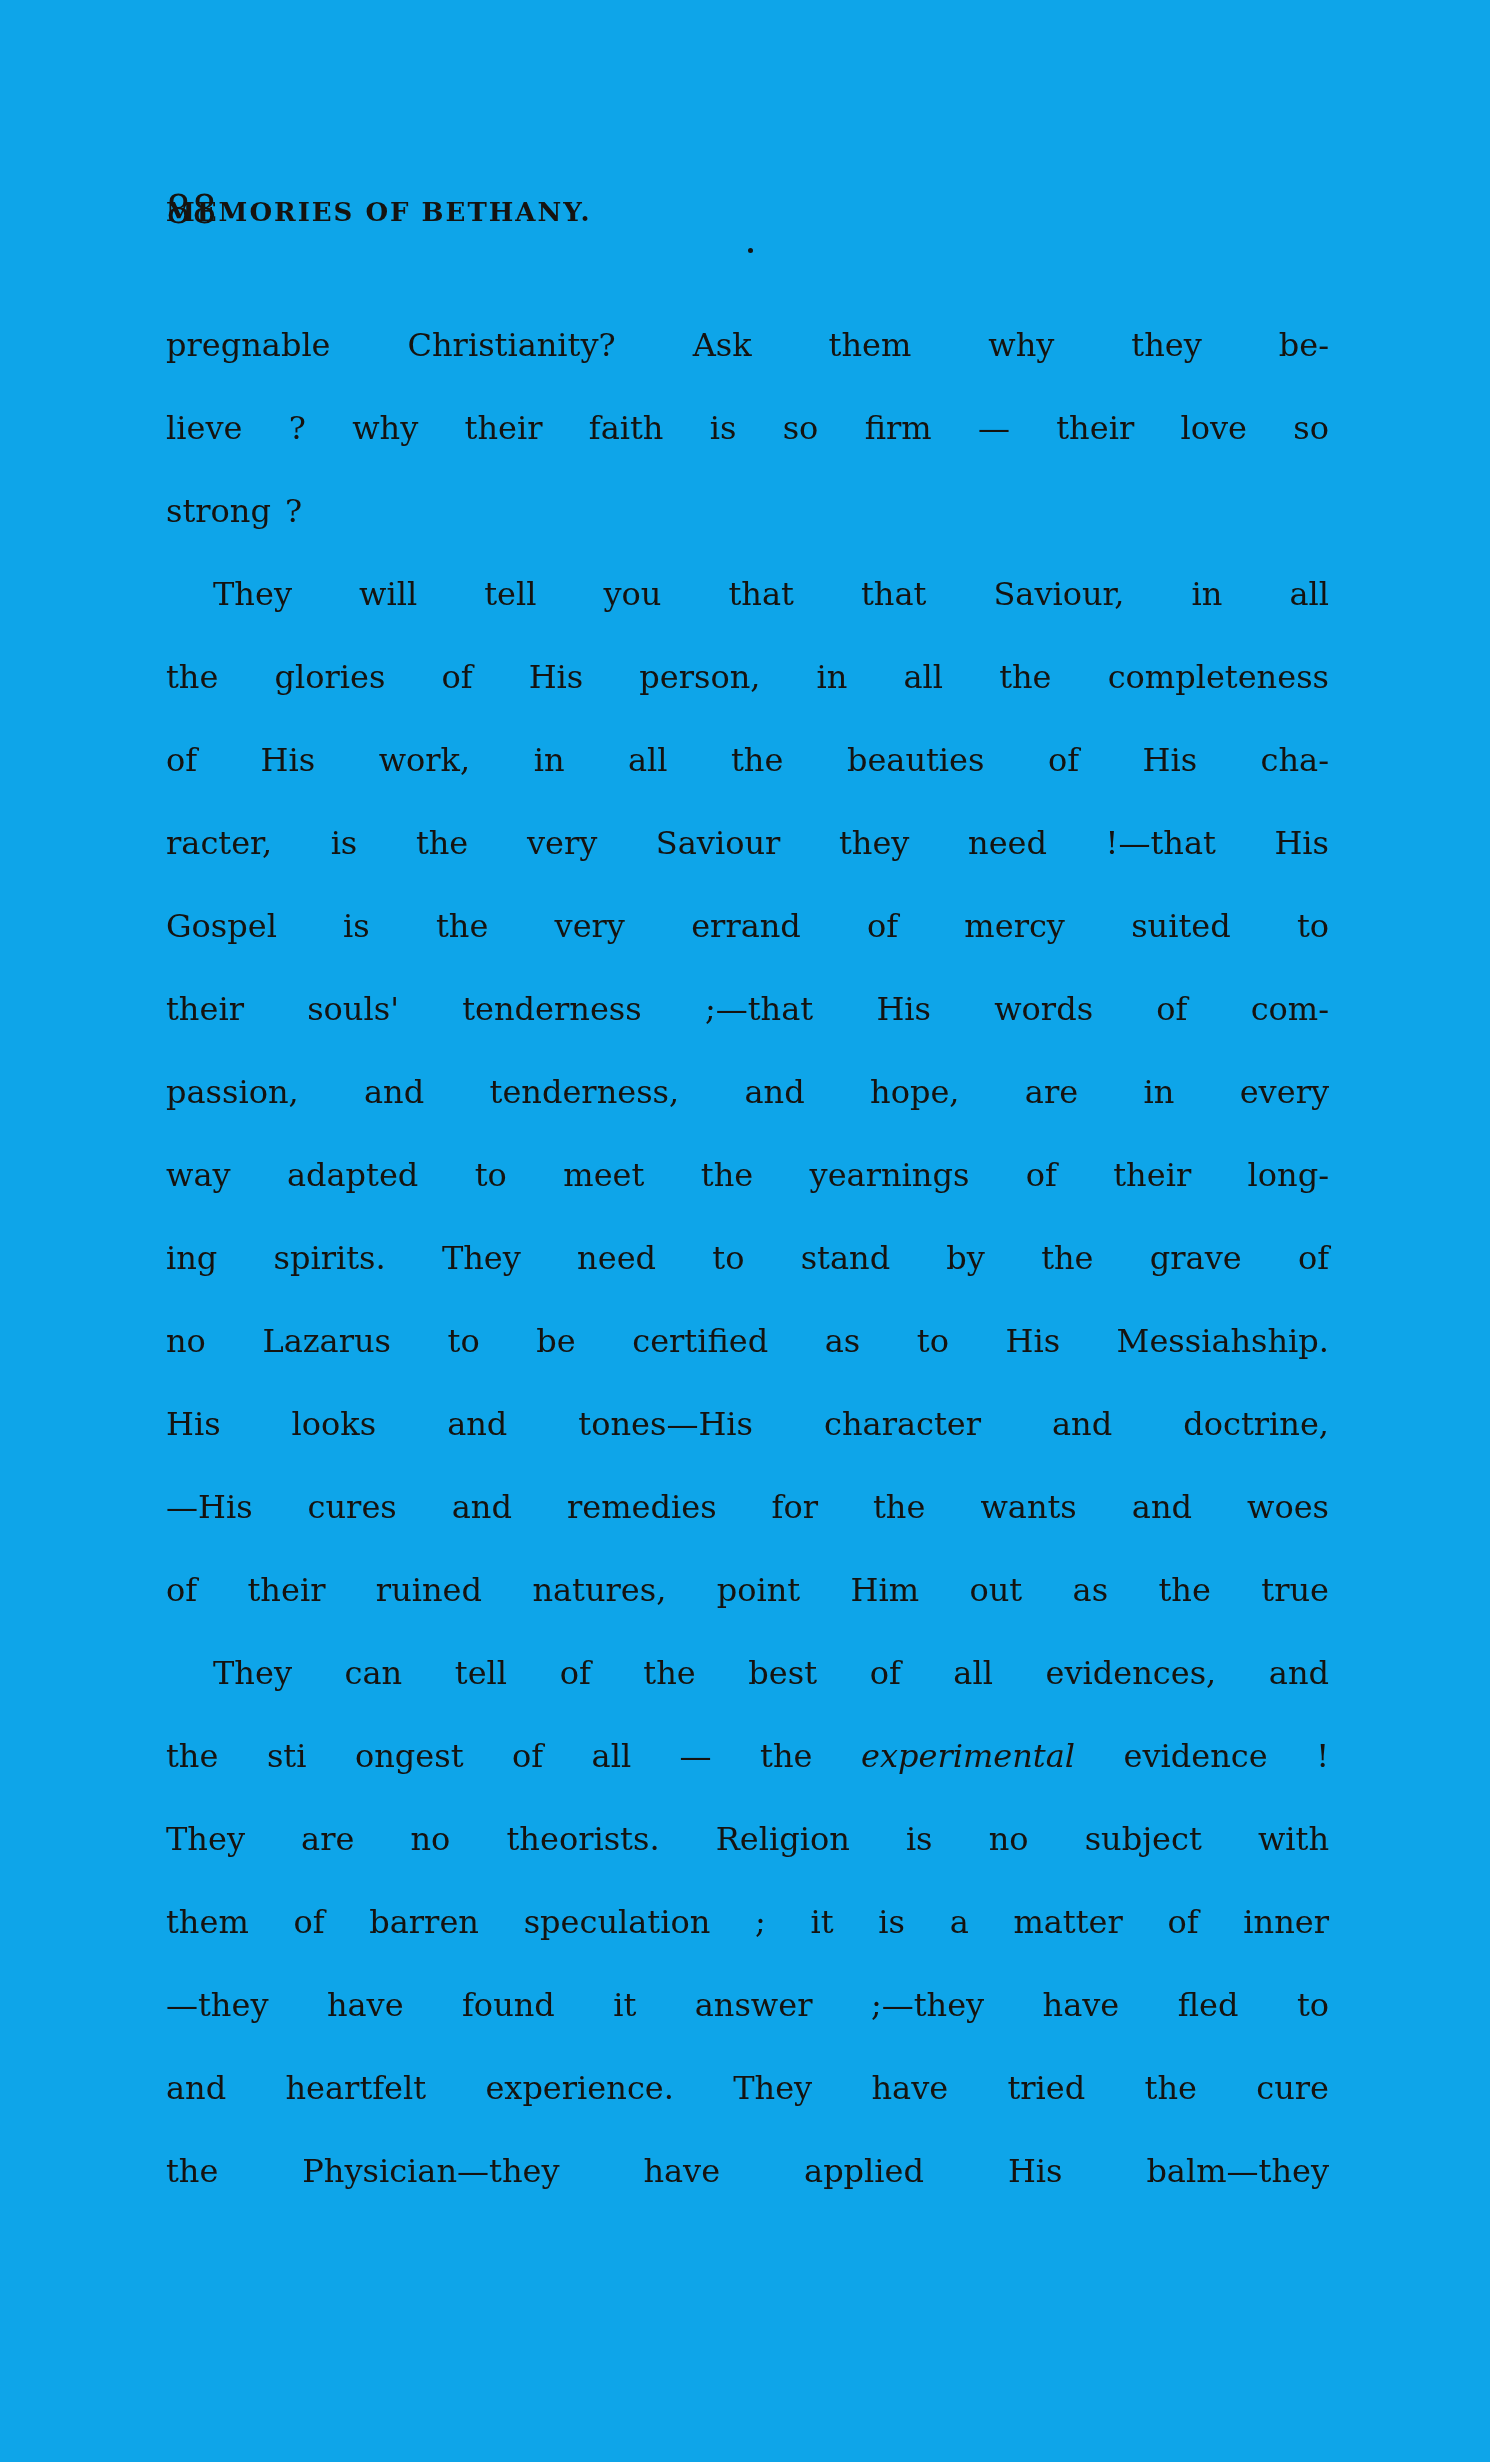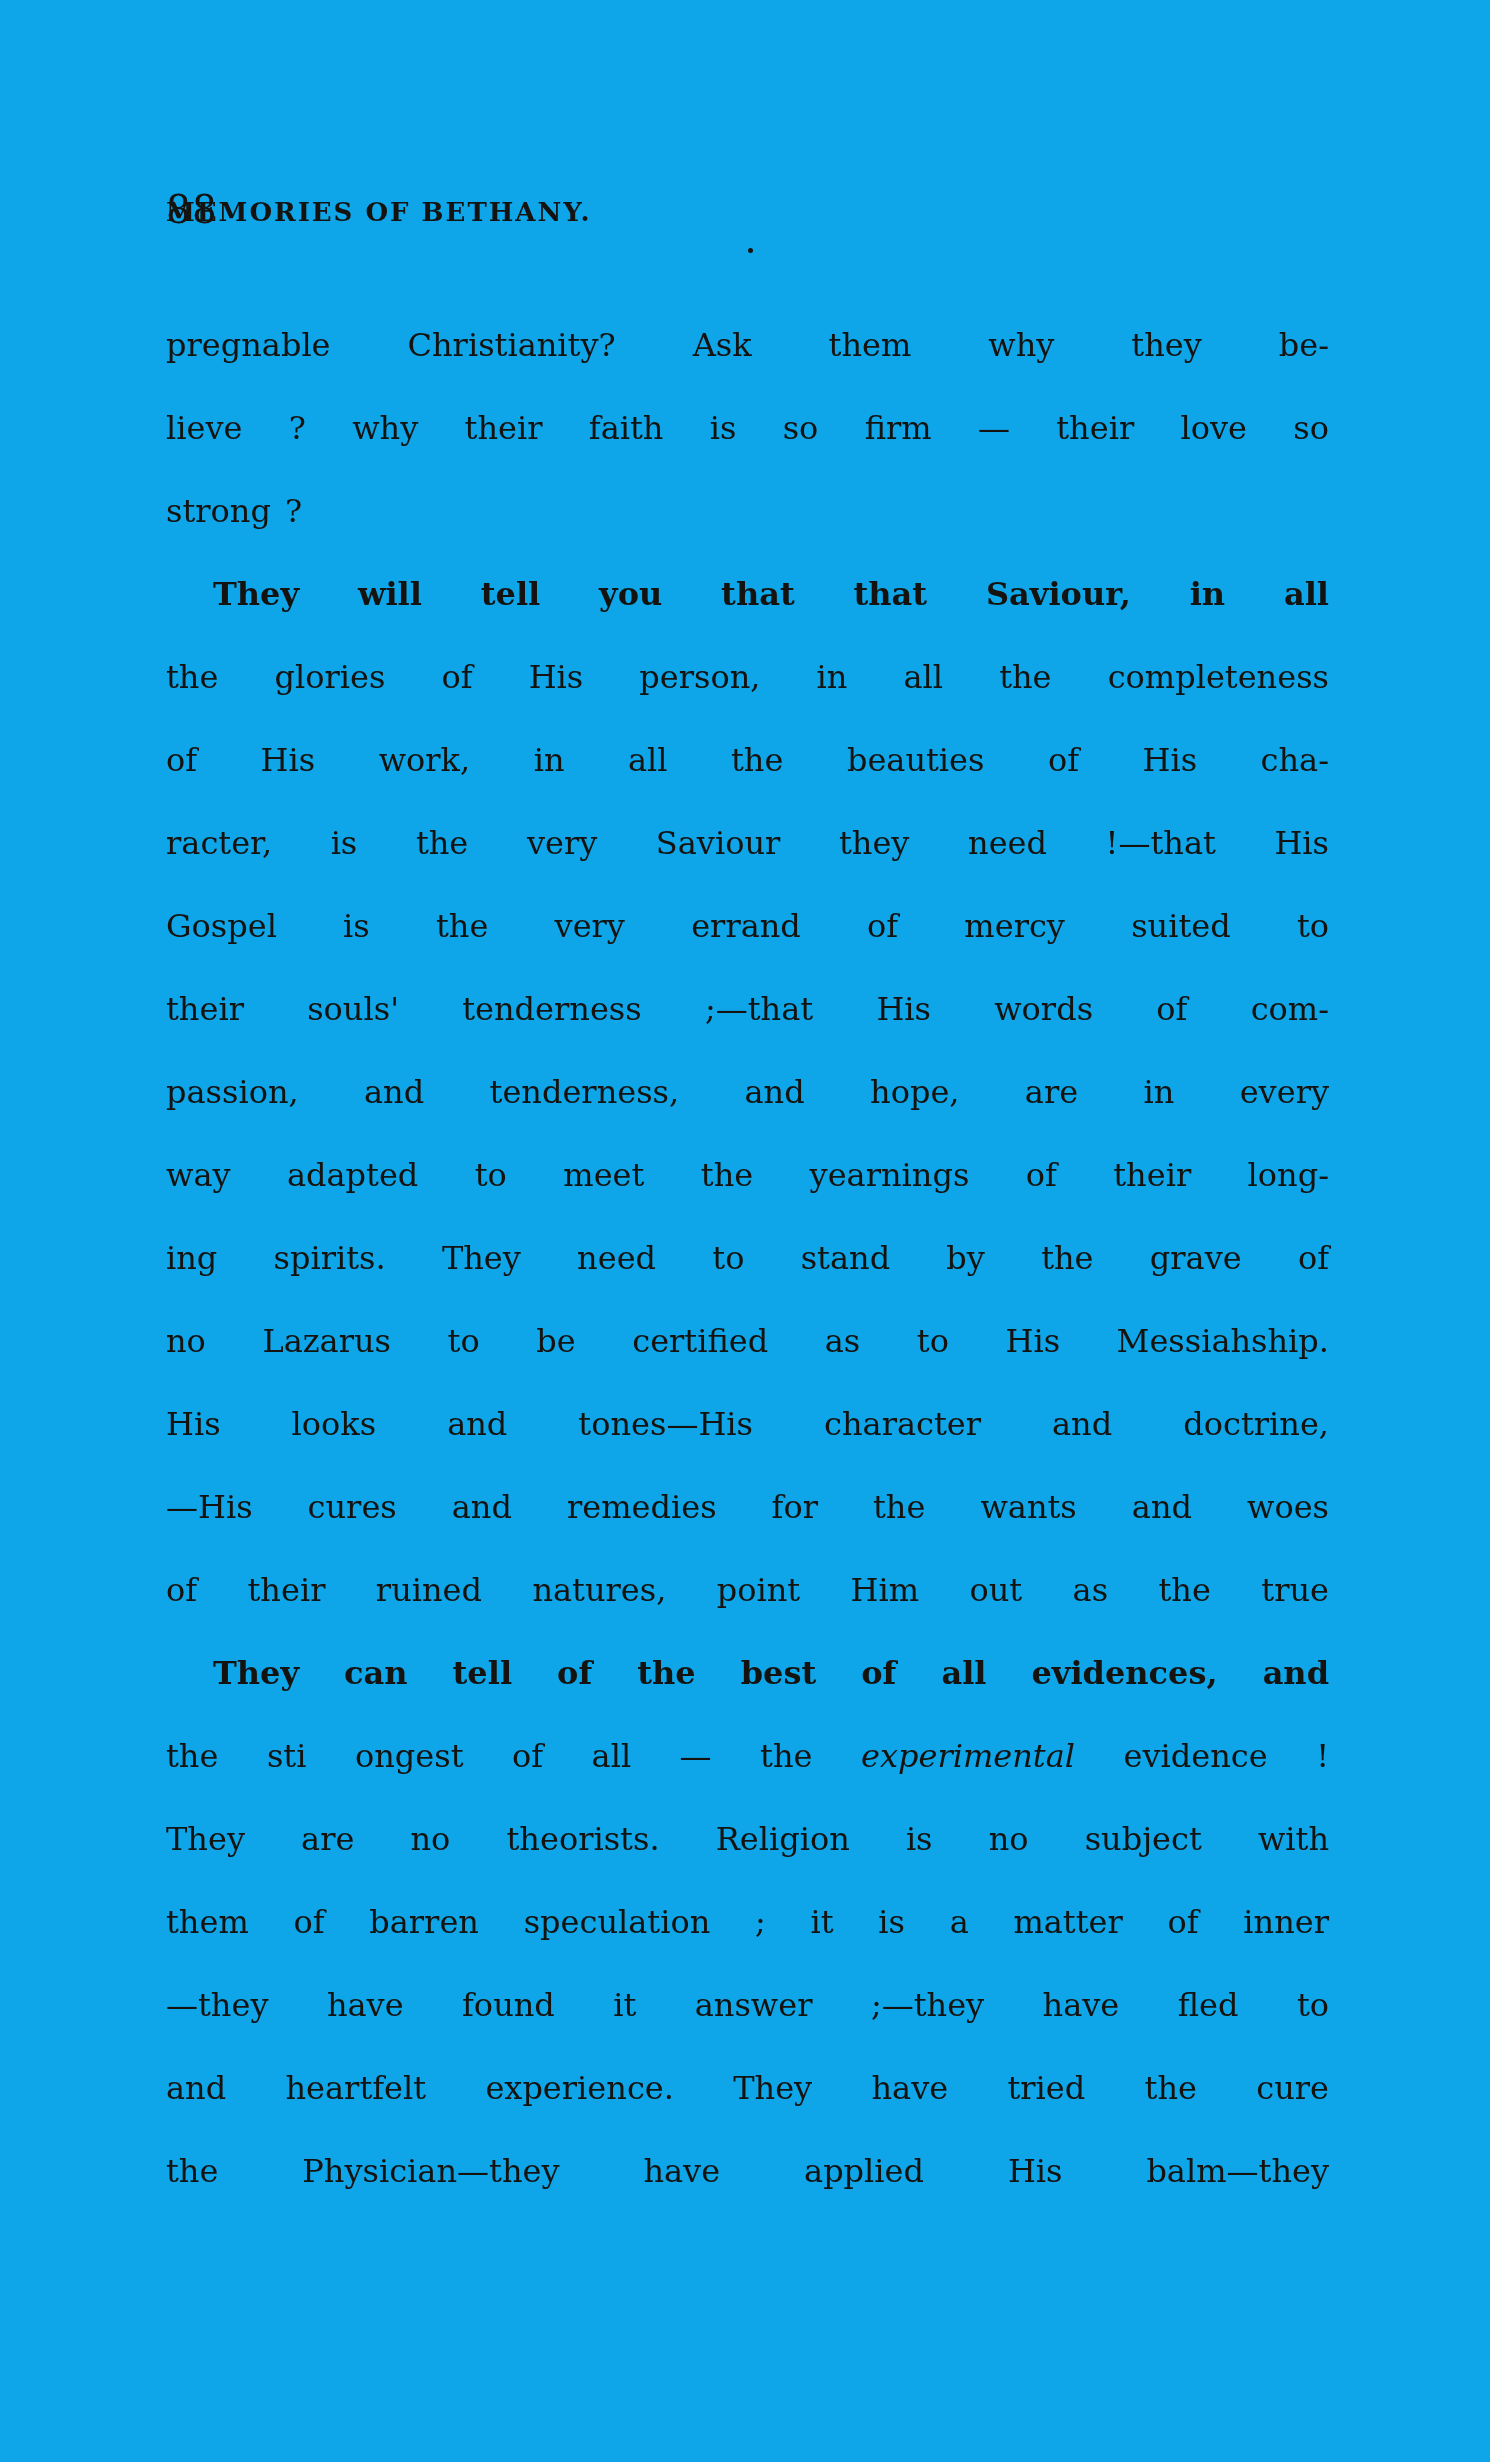--- a/index.html
+++ b/index.html
@@ -62,21 +62,20 @@
   }
   .line {
     text-align: justify;
     text-align-last: justify;
   }
   .line.para-end {
     text-align-last: left;
   }
   .line.indent {
     text-indent: 47px;
-    font-weight: bold;
   }
   .line i {
     font-style: italic;
   }
 </style>
 </head>
 <body>
 
 <div class="page">
   <div class="content">

